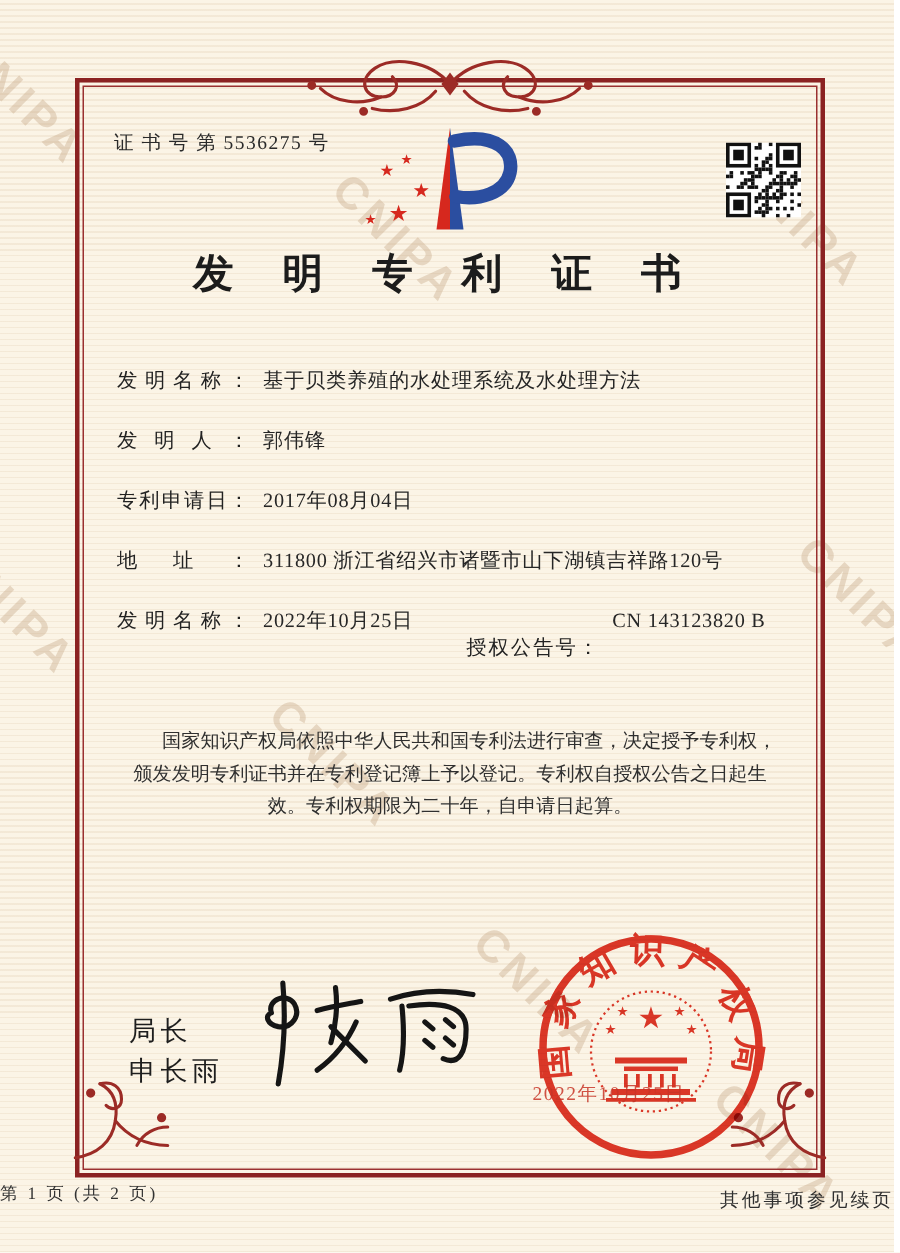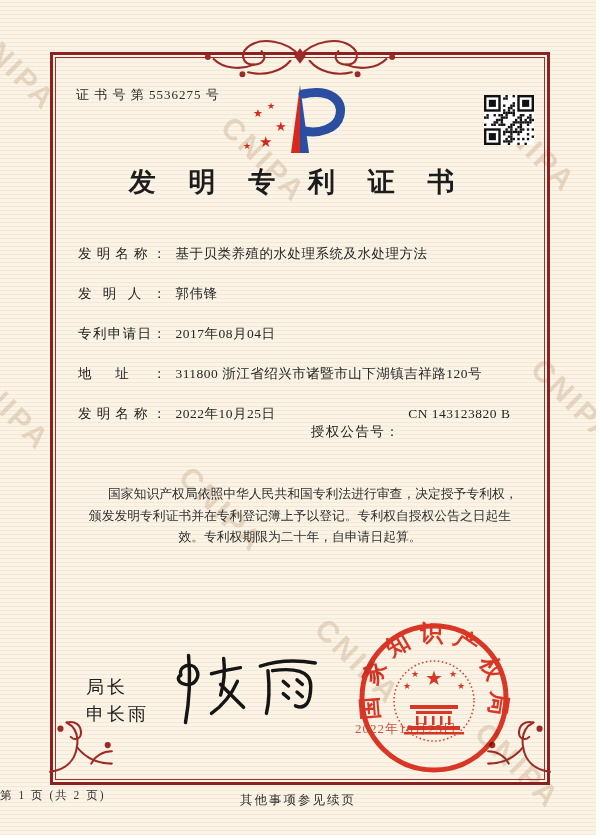--- a/index.html
+++ b/index.html
@@ -27,21 +27,21 @@
   .bodytext{position:absolute;left:77px;top:484px;width:446px;z-index:3;
             font-size:12.8px;line-height:21.5px;color:#2f2f2f;text-align:center;}
   .bodytext p{margin:0;text-indent:2em;}
   .officer{position:absolute;left:86px;top:674px;z-index:3;font-size:18px;line-height:27px;letter-spacing:3px;color:#1e1e1e;}
   .signature{position:absolute;left:158px;top:645px;width:168px;height:88px;z-index:3;}
   .seal{position:absolute;left:357px;top:621px;width:154px;height:154px;z-index:5;
         opacity:.93;mix-blend-mode:multiply;}
   .seal-date{position:absolute;left:-2px;top:99px;width:160px;font-size:13px;color:#c8271a;
              letter-spacing:1px;opacity:.85;z-index:6;white-space:nowrap;}
   .page-no{position:absolute;left:0;right:0;top:760px;z-index:3;text-align:left;font-size:11.5px;color:#333;letter-spacing:2px;margin-top:28px;}
-  .note{position:absolute;left:0;right:0;top:792px;z-index:3;text-align:center;font-size:12.5px;color:#2f2f2f;letter-spacing:2px;}
+  .note{position:absolute;left:0;right:0;top:792px;z-index:3;text-align:right;font-size:12.5px;color:#2f2f2f;letter-spacing:2px;}
   .orn-top{position:absolute;left:192px;top:32px;width:216px;height:48px;z-index:4;}
   .orn-bl{position:absolute;left:44px;top:704px;width:74px;height:74px;z-index:4;}
   .orn-br{position:absolute;left:482px;top:704px;width:74px;height:74px;z-index:4;transform:scaleX(-1);}
 </style>
 </head>
 <body>
 
 <div class="page">
 
   <span class="wm" style="left:-12px;top:18px">CNIPA</span>

